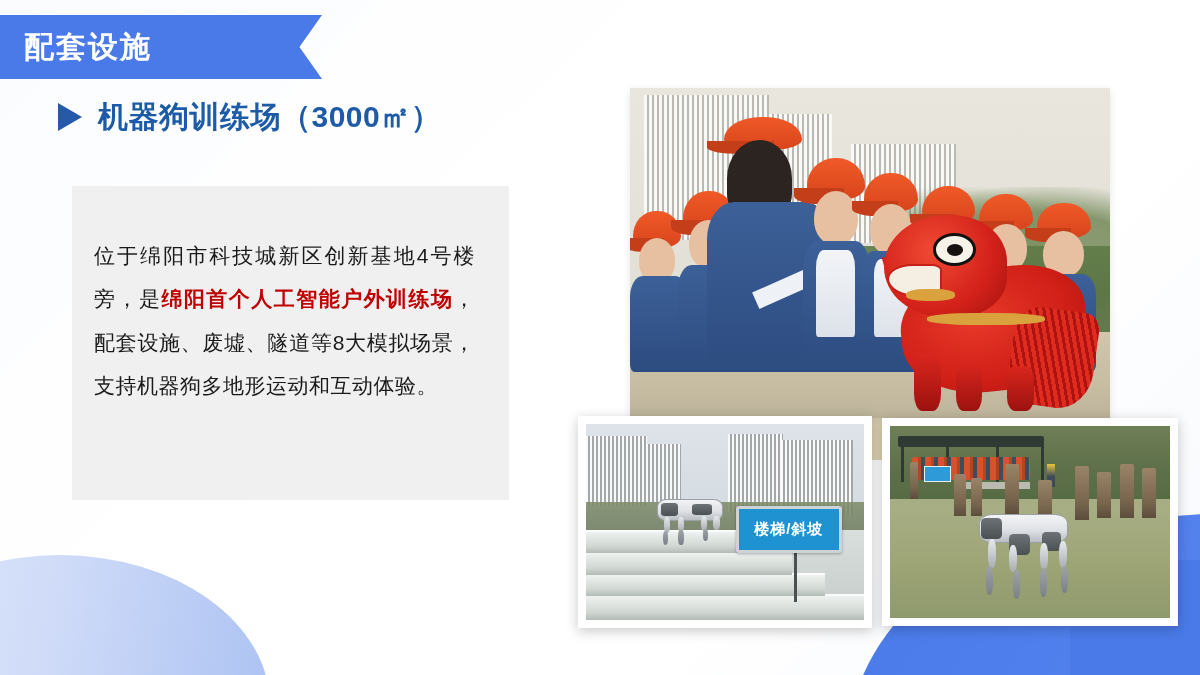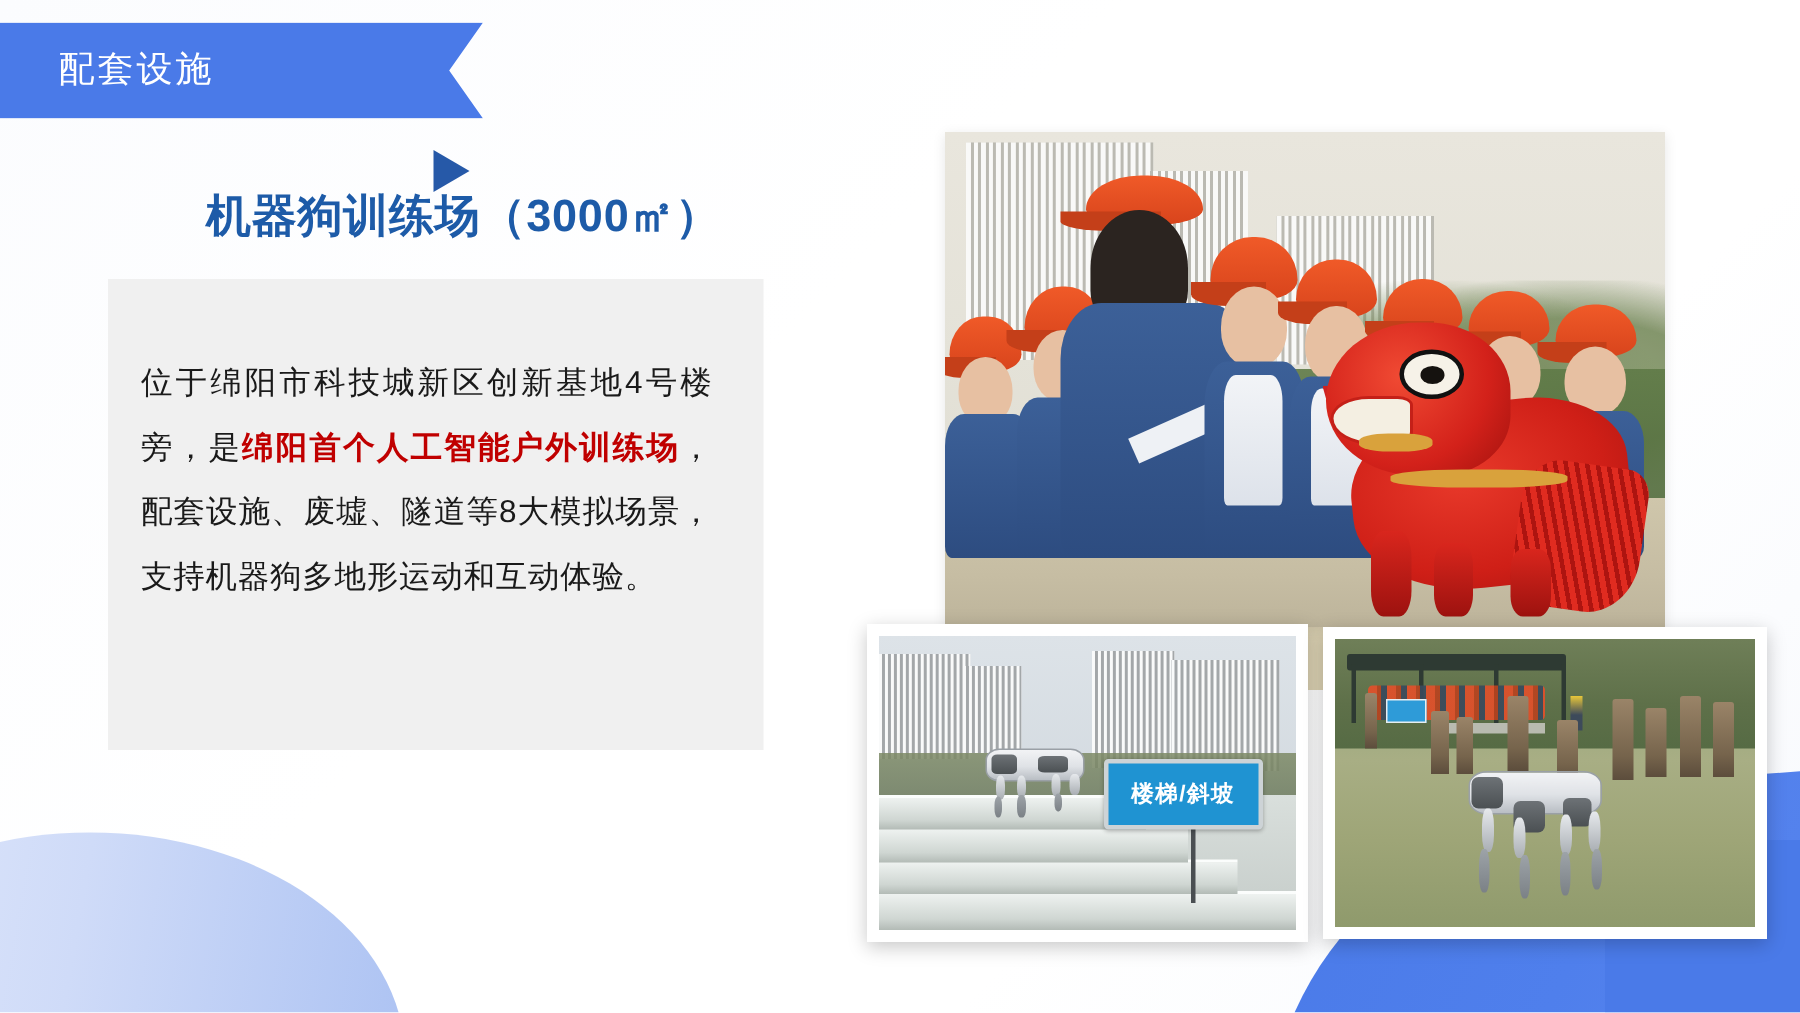--- a/index.html
+++ b/index.html
@@ -71,41 +71,40 @@
     height: 64px;
     background: #4a7ae8;
     z-index: 6;
     clip-path: polygon(0 0, 100% 0, 93% 50%, 100% 100%, 0 100%);
     display: flex;
     align-items: center;
     box-shadow: 0 3px 7px rgba(60,90,170,0.18);
   }
   .ribbon-title {
     color: #ffffff;
-    font-size: 24px;
+    font-size: 30px;
     letter-spacing: 2px;
-    padding-left: 39px;
-    font-weight: 400;
+    padding-left: 24px;
+    font-weight: 700;
     line-height: 1;
   }
 
   
   .left-col {
     position: absolute;
     left: 0;
     top: 100px;
     width: 560px;
     z-index: 5;
   }
   .section-title-row {
     display: flex;
     align-items: center;
     padding-left: 58px;
     margin-bottom: 18px;
-    flex-direction: column;
   }
   .bullet-triangle {
     width: 0;
     height: 0;
     border-top: 14px solid transparent;
     border-bottom: 14px solid transparent;
     border-left: 24px solid #2659a8;
     margin-right: 16px;
     flex: 0 0 auto;
   }

